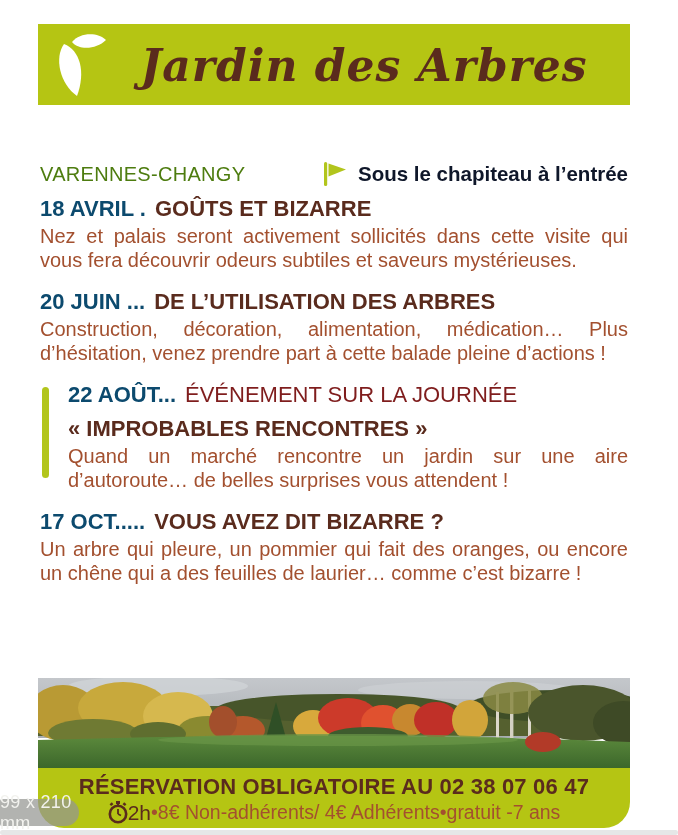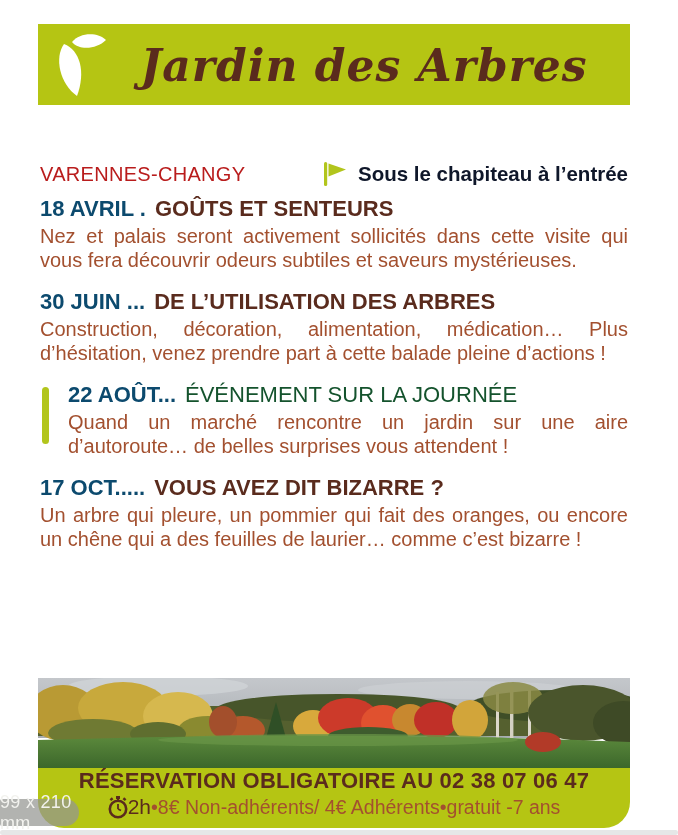--- a/index.html
+++ b/index.html
@@ -26,54 +26,54 @@
   
   .headline {
     position:absolute; left:38px; top:119px; width:592px;
     text-align:center; font-weight:bold; font-size:26px; color:#5a2b1d;
     letter-spacing:.2px; white-space:nowrap;
   }
   .location-row {
     position:absolute; left:40px; top:161px; width:588px;
     display:flex; align-items:center;
   }
-  .location-name { font-size:20px; color:#b91c1c; letter-spacing:.3px; }
+  .location-name { font-size:20px; color:#4d7c0f; letter-spacing:.3px; }
   .flag { width:26px; height:26px; margin-left:auto; margin-right:10px; }
   .location-note { font-size:20.5px; font-weight:bold; color:#0f172a; }
 
   
   .content { position:absolute; left:40px; top:196px; width:588px; }
   .event h3 { font-size:22px; line-height:26px; font-weight:bold; white-space:nowrap; }
   .event h3 .date { color:#0c4a6e; margin-right:9px; }
   .event h3 .title { color:#5a2b1d; }
-  .event h3 .subtitle { color:#14532d; font-weight:400; }
+  .event h3 .subtitle { color:#7f1d1d; font-weight:400; }
   .event p {
     margin:3px 0 17px; font-size:20px; line-height:23.5px;
     text-align:justify; color:#a3502f;
   }
   .event + .event h3 { margin-top:8px; }
   .event-highlight { position:relative; padding-left:28px; margin-top:10px; }
   .event-highlight::before {
     content:""; position:absolute; left:2px; top:5px; bottom:14px; width:7px;
     border-radius:5px; background:#b2c51c;
   }
   .event-highlight h3 + h3 { margin-top:2px; }
 
   
   .photo { position:absolute; left:38px; top:678px; width:592px; height:90px; display:block; }
 
   
   .footer-bar {
     position:absolute; left:38px; top:768px; width:592px; height:60px;
     background:#b5c513; border-radius:0 0 26px 26px;
-    text-align:center; padding-top:0;
+    text-align:center; padding-top:6px;
   }
   .reservation { font-size:22px; font-weight:bold; color:#5a2b1d; letter-spacing:.2px; white-space:nowrap; }
   .footer-line2 {
-    margin-top:1px; display:flex; align-items:flex-end; justify-content:center; gap:0;
+    margin-top:1px; display:flex; align-items:flex-start; justify-content:center; gap:0;
     white-space:nowrap;
   }
   .stopwatch { width:20px; height:23px; }
   .duration { font-size:21px; color:#5a2b1d; }
   .price-sep, .pricing, .free { font-size:19.5px; color:#a3502f; }
 
   
   .size-badge {
     position:absolute; left:0; top:799px; width:79px; height:27px;
     background:rgba(148,150,146,.72); border-radius:2px 14px 14px 2px;
@@ -105,35 +105,38 @@
       <rect x="2" y="1" width="3.2" height="24" rx="1.5" fill="#b2c51c"></rect>
       <path d="M6.5 2.5 L24 8.5 L6.5 15.5 Z" fill="#b2c51c"></path>
     </svg>
     <span class="location-note">Sous le chapiteau à l’entrée</span>
   </div>
 
   <div class="content">
 
     <article class="event">
       <h3>
-        <span class="date">18 AVRIL .</span><span class="title">GOÛTS ET SENTEURS</span>
+        <span class="date">18 AVRIL .</span><span class="title">GOÛTS ET BIZARRE</span>
       </h3>
       <p>Nez et palais seront activement sollicités dans cette visite qui vous fera découvrir odeurs subtiles et saveurs mystérieuses.</p>
     </article>
 
     <article class="event">
       <h3>
-        <span class="date">30 JUIN ...</span><span class="title">DE L’UTILISATION DES ARBRES</span>
+        <span class="date">20 JUIN ...</span><span class="title">DE L’UTILISATION DES ARBRES</span>
       </h3>
       <p>Construction, décoration, alimentation, médication… Plus d’hésitation, venez prendre part à cette balade pleine d’actions !</p>
     </article>
 
     <article class="event event-highlight">
       <h3>
         <span class="date">22 AOÛT...</span><span class="subtitle">ÉVÉNEMENT SUR LA JOURNÉE</span>
+      </h3>
+      <h3>
+        <span class="title">« IMPROBABLES RENCONTRES »</span>
       </h3>
       <p>Quand un marché rencontre un jardin sur une aire d’autoroute… de belles surprises vous attendent !</p>
     </article>
 
     <article class="event">
       <h3>
         <span class="date">17 OCT.....</span><span class="title">VOUS AVEZ DIT BIZARRE ?</span>
       </h3>
       <p>Un arbre qui pleure, un pommier qui fait des oranges, ou encore un chêne qui a des feuilles de laurier… comme c’est bizarre !</p>
     </article>

